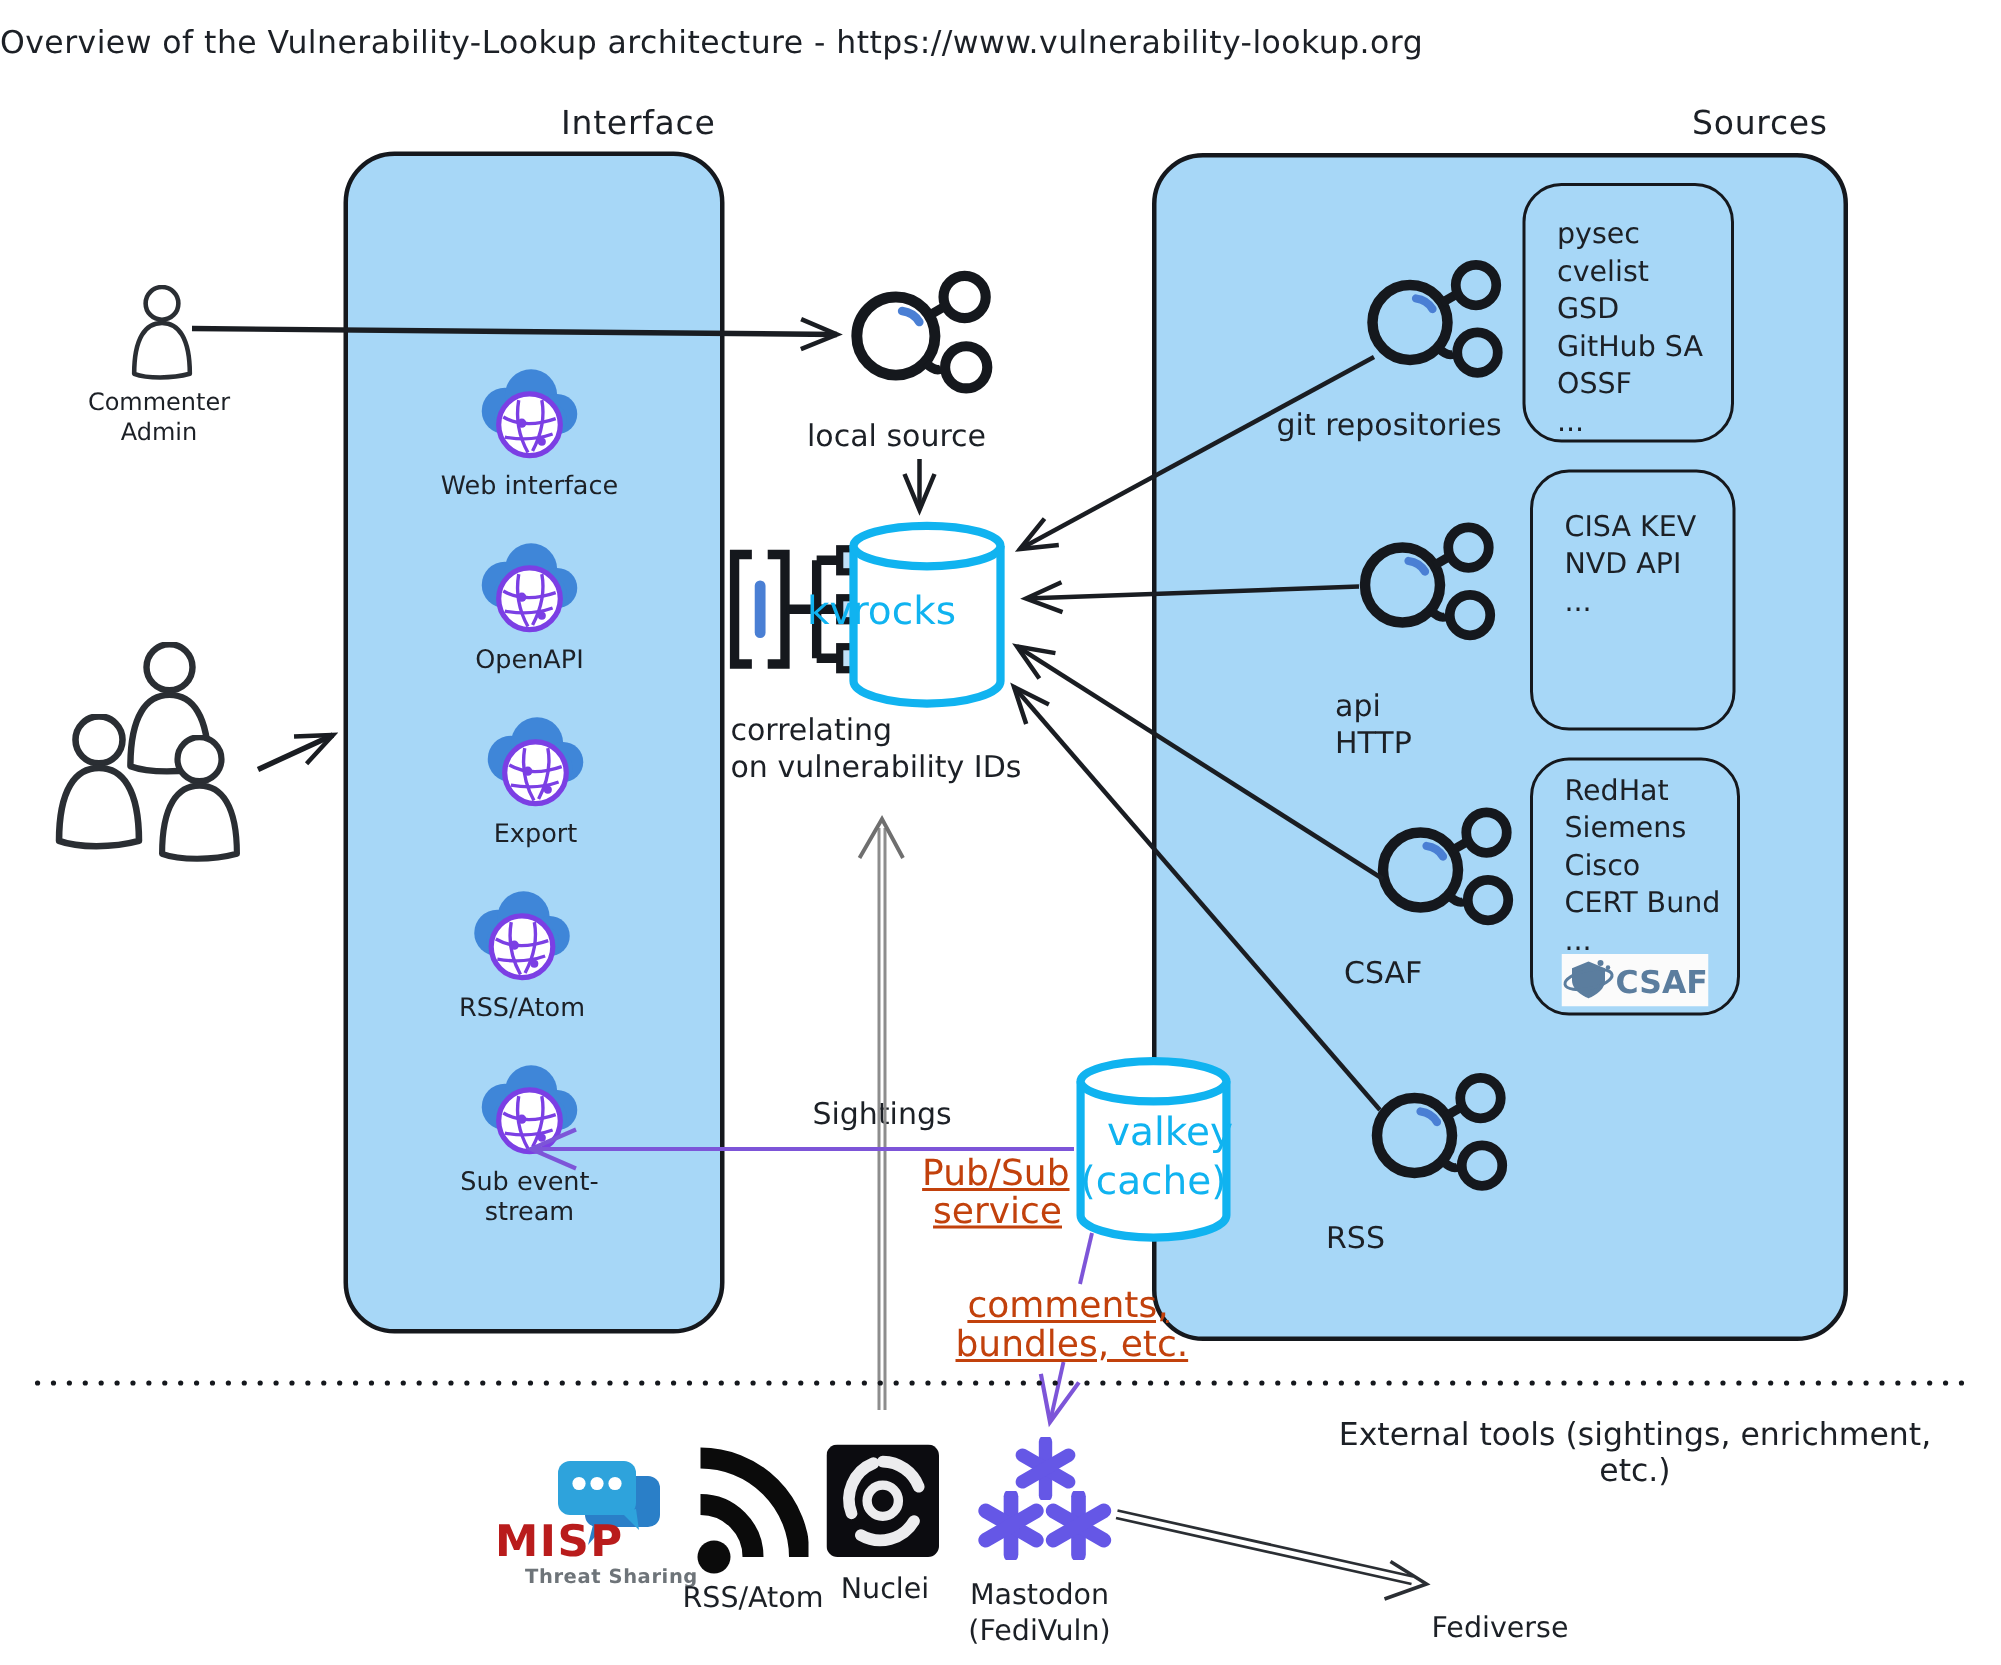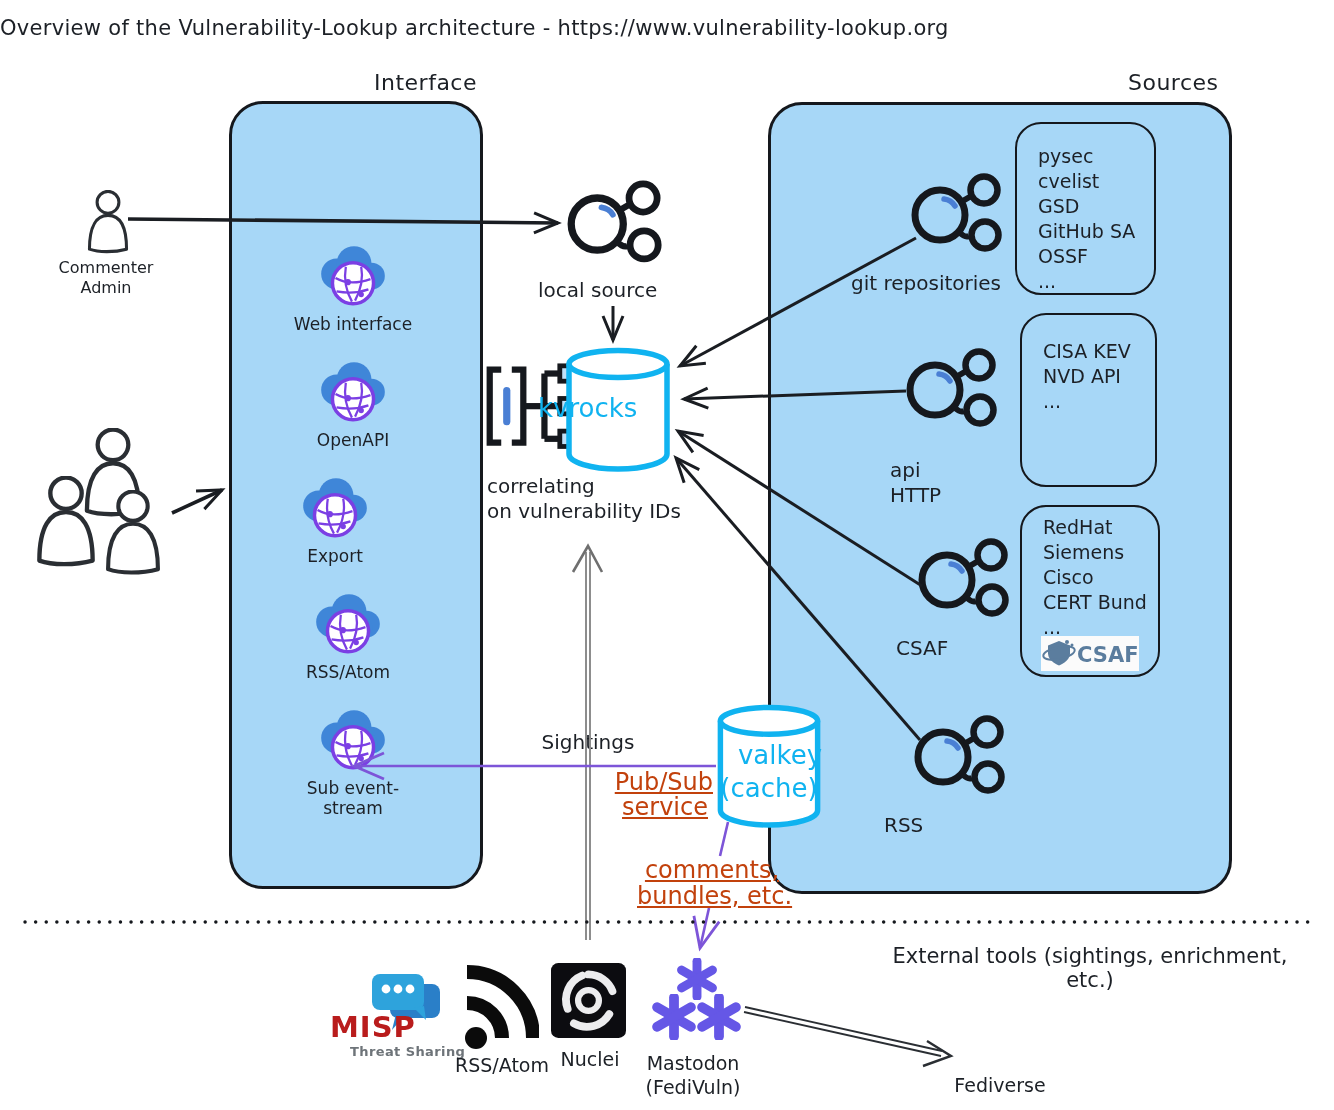--- a/index.html
+++ b/index.html
@@ -85,21 +85,21 @@
         <use href="#cloudnet"></use>
       </svg>
     <div class="item-label">Web interface</div>
   </div>
   <div class="abs z20" style="left:268px;top:358px;width:170px;text-align:center;">
     <svg width="76" height="68">
         <use href="#cloudnet"></use>
       </svg>
     <div class="item-label">OpenAPI</div>
   </div>
-  <div class="abs z20" style="left:250px;top:474px;width:170px;text-align:center;">
+  <div class="abs z20" style="left:272px;top:474px;width:170px;text-align:center;">
     <svg width="76" height="68">
         <use href="#cloudnet"></use>
       </svg>
     <div class="item-label">Export</div>
   </div>
   <div class="abs z20" style="left:263px;top:590px;width:170px;text-align:center;">
     <svg width="76" height="68">
         <use href="#cloudnet"></use>
       </svg>
     <div class="item-label">RSS/Atom</div>

